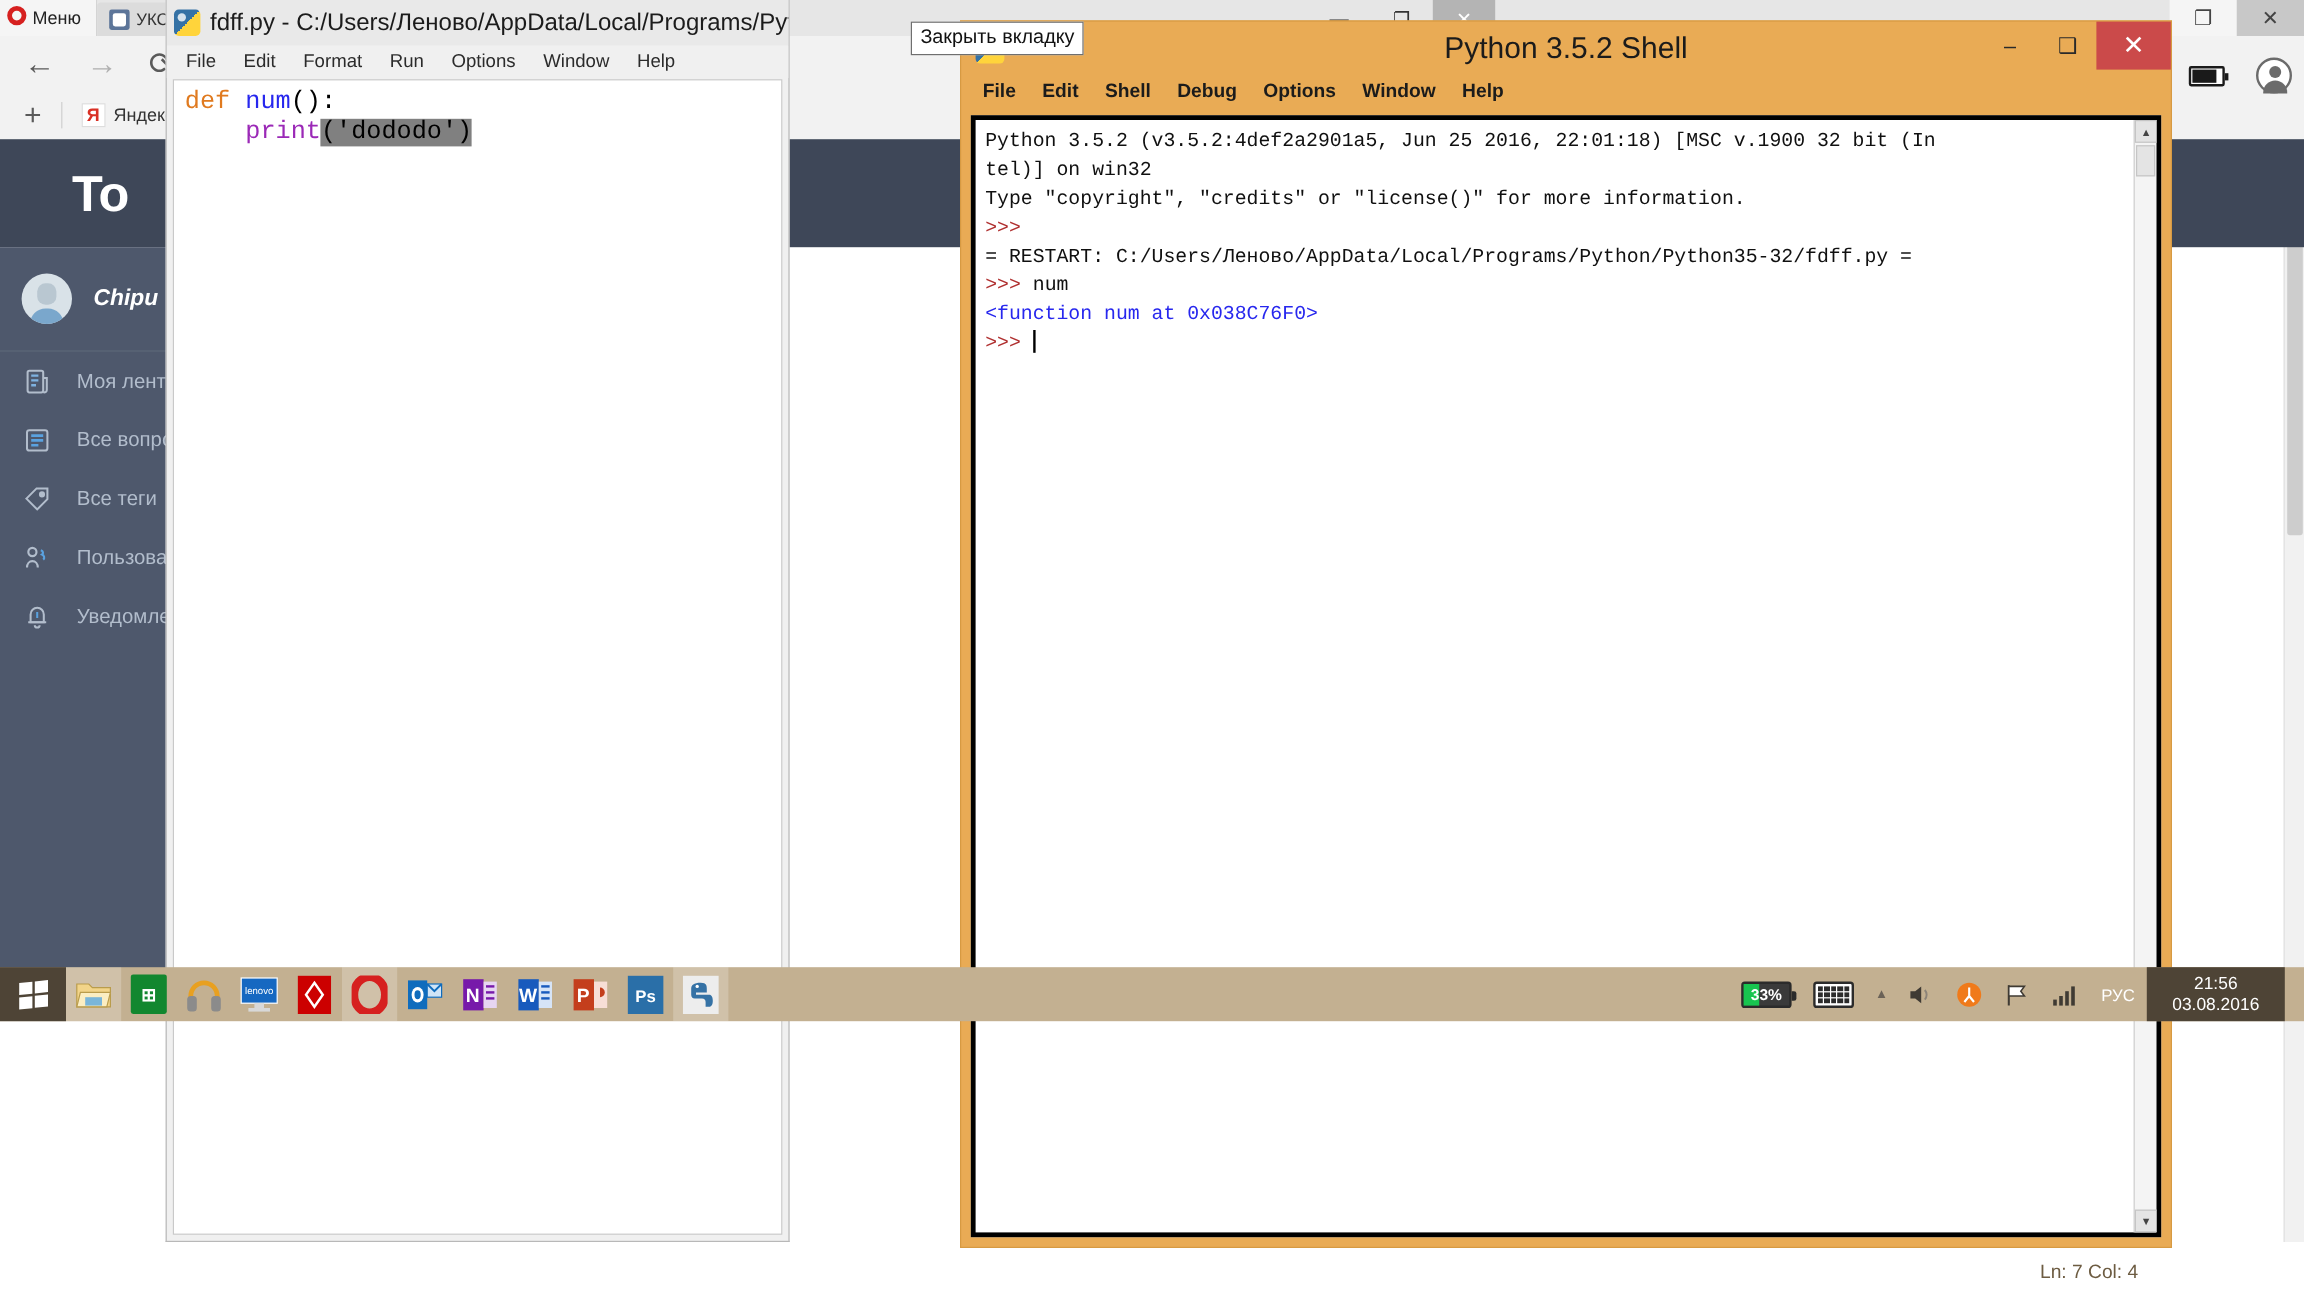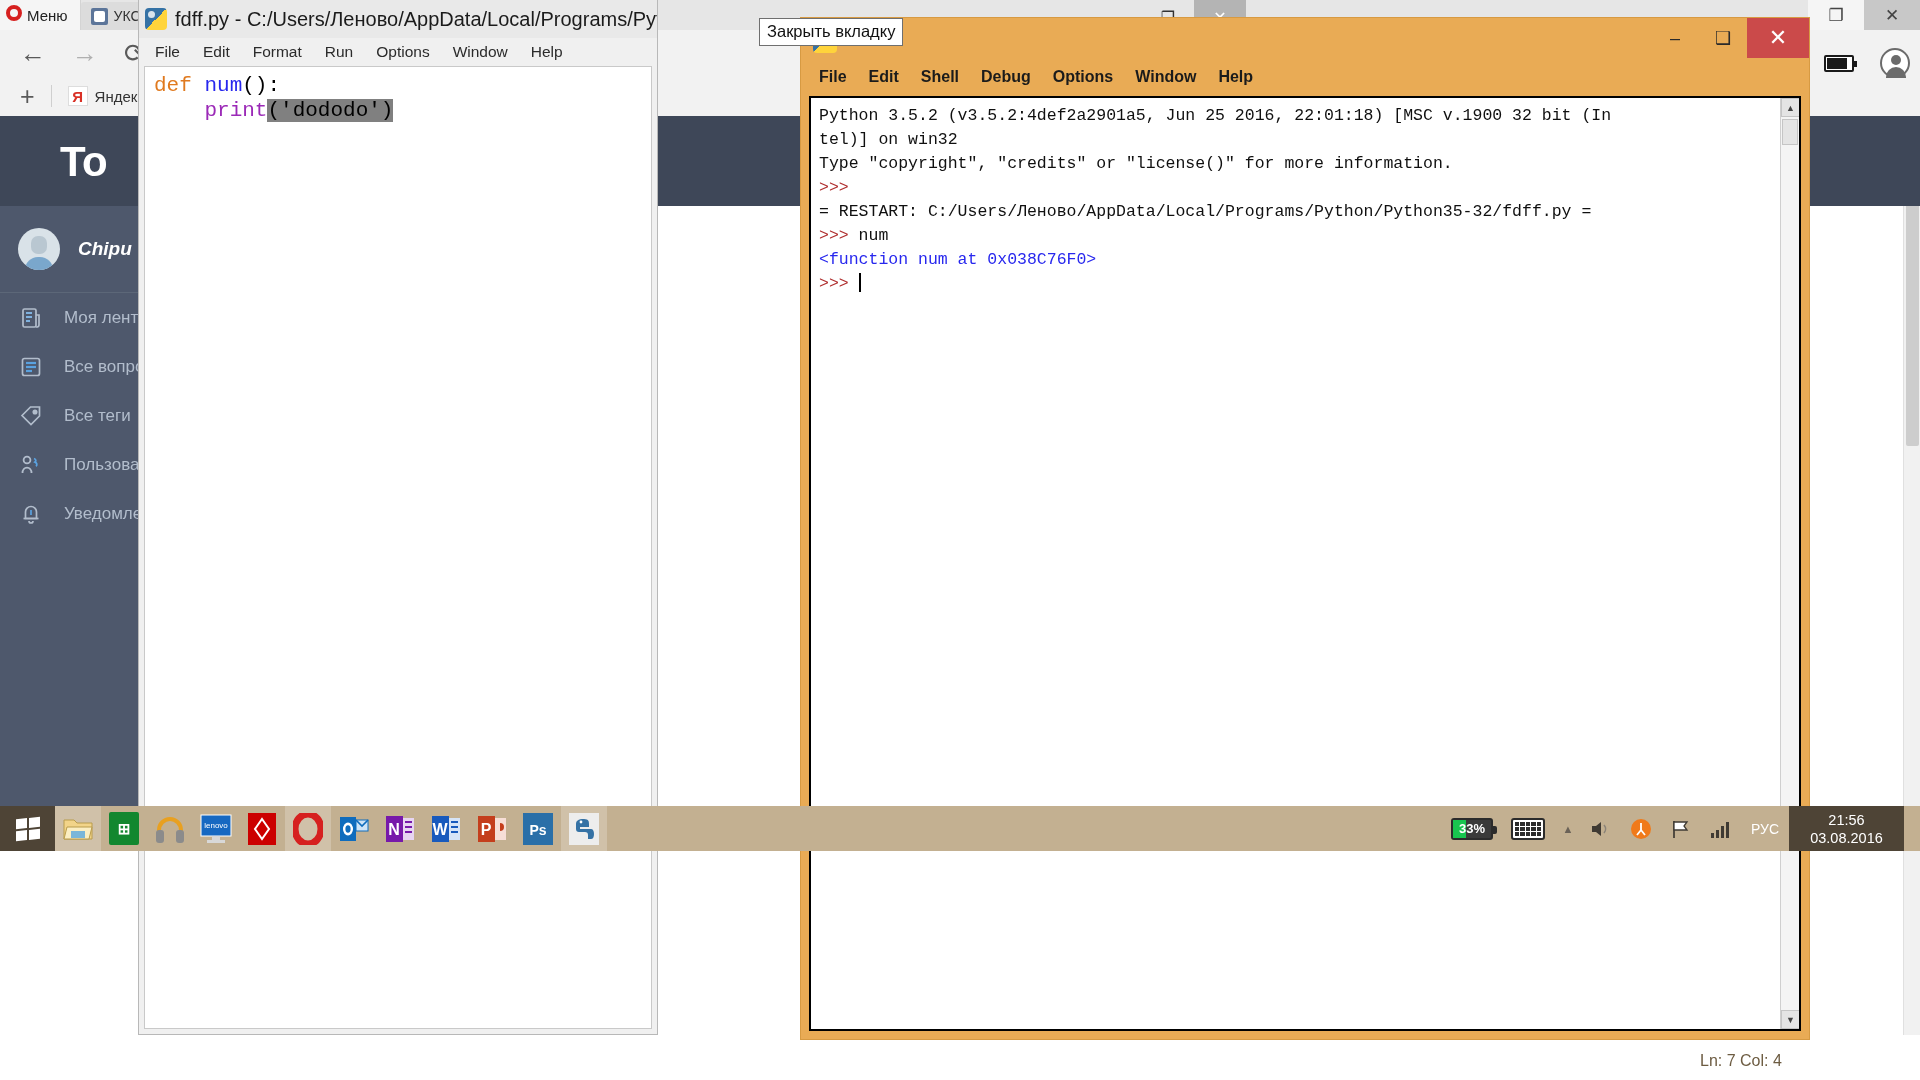--- a/index.html
+++ b/index.html
@@ -170,21 +170,21 @@
   #shell-wctl { position:absolute; right:0; top:0; display:flex; }
   .swbtn { width:48px; height:40px; display:flex; align-items:center; justify-content:center;
            font-size:18px; color:#2a2a2a; }
   .swbtn.close { background:#cb4a4a; color:#fff; width:62px; font-size:22px; }
   #shell-menu {
     height:28px; display:flex; align-items:center; gap:22px; padding-left:18px;
     font-size:16px; font-weight:bold; color:#1b1b1b;
   }
   #shell-body {
     position:absolute; left:8px; top:78px; right:8px; bottom:8px;
-    background:#ffffff; border:2px solid #000000;
+    background:#ffffff; border:4px solid #000000;
     overflow:hidden;
     padding-left:19px;
   }
   #shell-text {
     position:absolute; left:0; top:0; right:19px; bottom:0;
     font-family:"Liberation Mono", monospace; font-size:16.5px; line-height:24px;
     padding:6px 0 0 8px; white-space:pre; color:#101010;
   }
   .prompt { color:#b03030; }
   .outblue { color:#2727ee; }
@@ -384,20 +384,21 @@
 
   <div id="editor-wctl" style="left:1090px;top:0;width:180px;">
     <div class="ewbtn">—</div>
     <div class="ewbtn">❐</div>
     <div class="ewbtn close">✕</div>
   </div>
 
   <div id="idle-shell">
     <div id="shell-titlebar">
       <span class="pyicon"></span>
+      <span id="shell-title">Python 3.5.2 Shell</span>
       <span id="shell-wctl">
         <span class="swbtn">–</span>
         <span class="swbtn">❑</span>
         <span class="swbtn close">✕</span>
       </span>
     </div>
 
     <div id="shell-menu">
       <span>File</span>
       <span>Edit</span>

